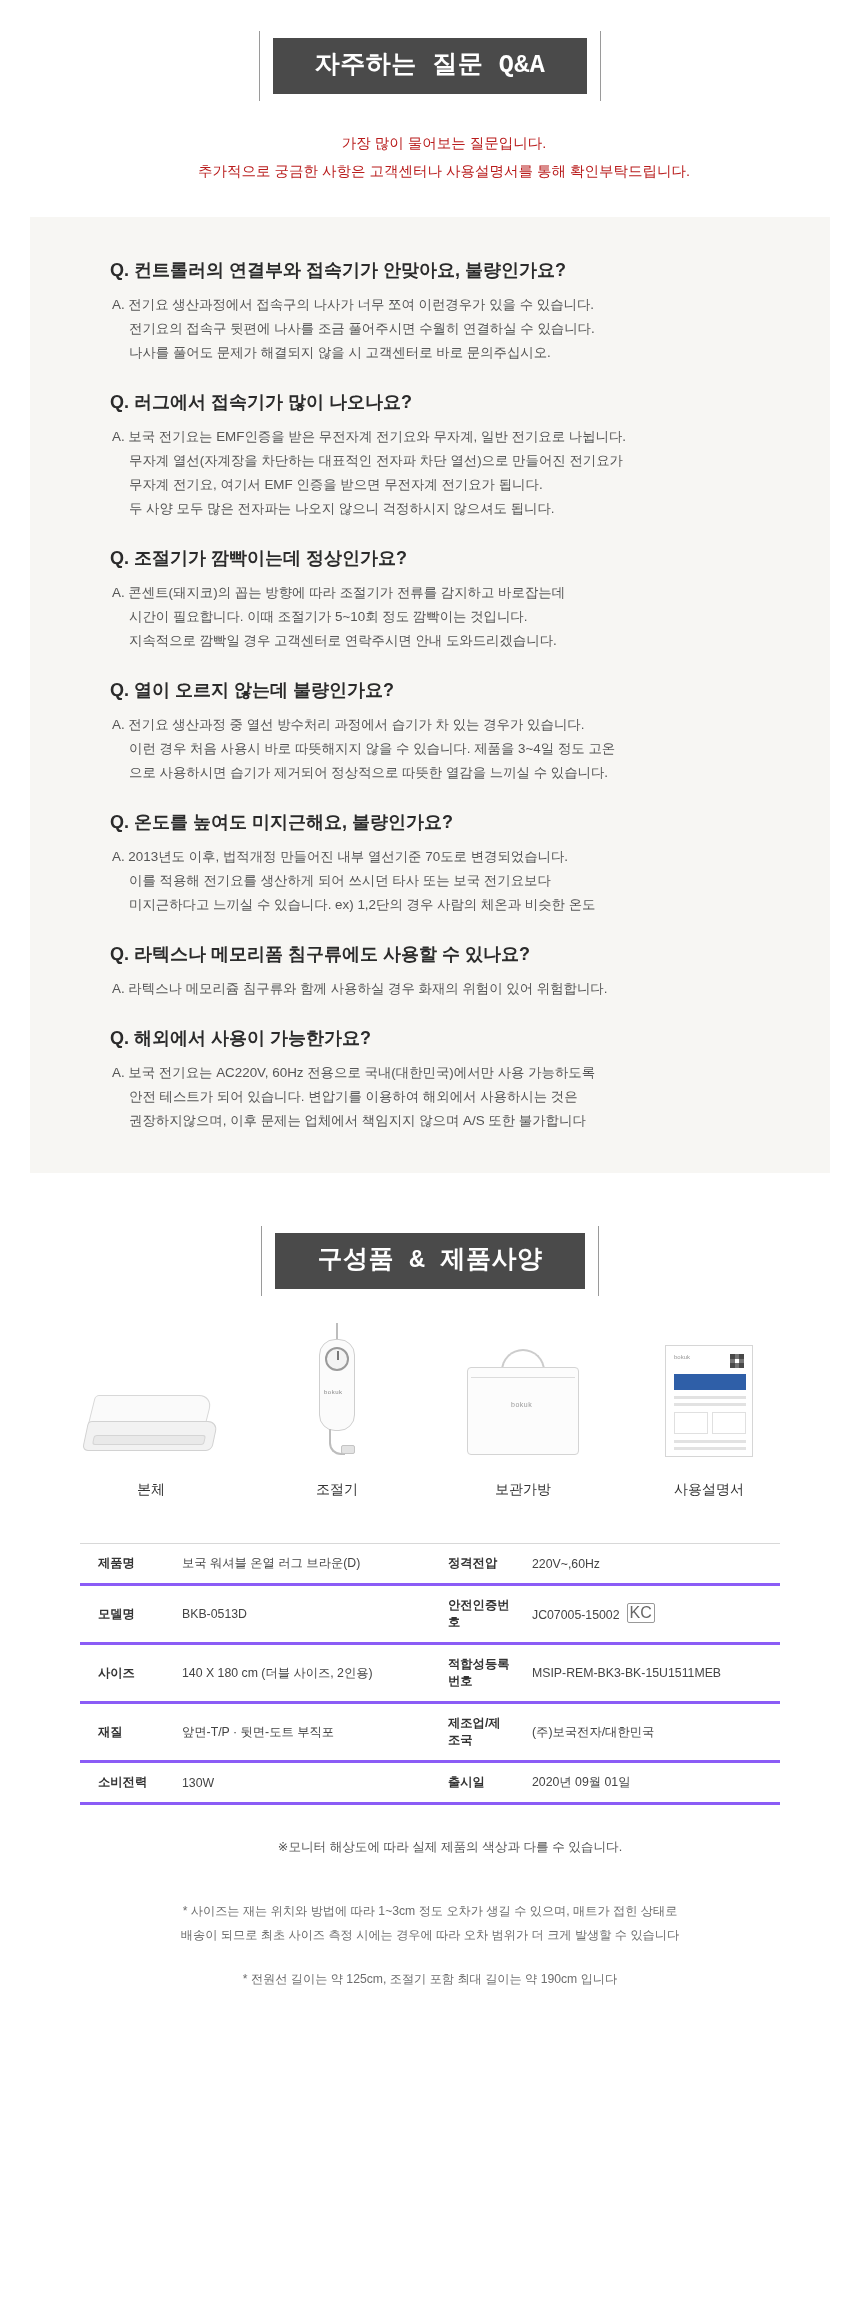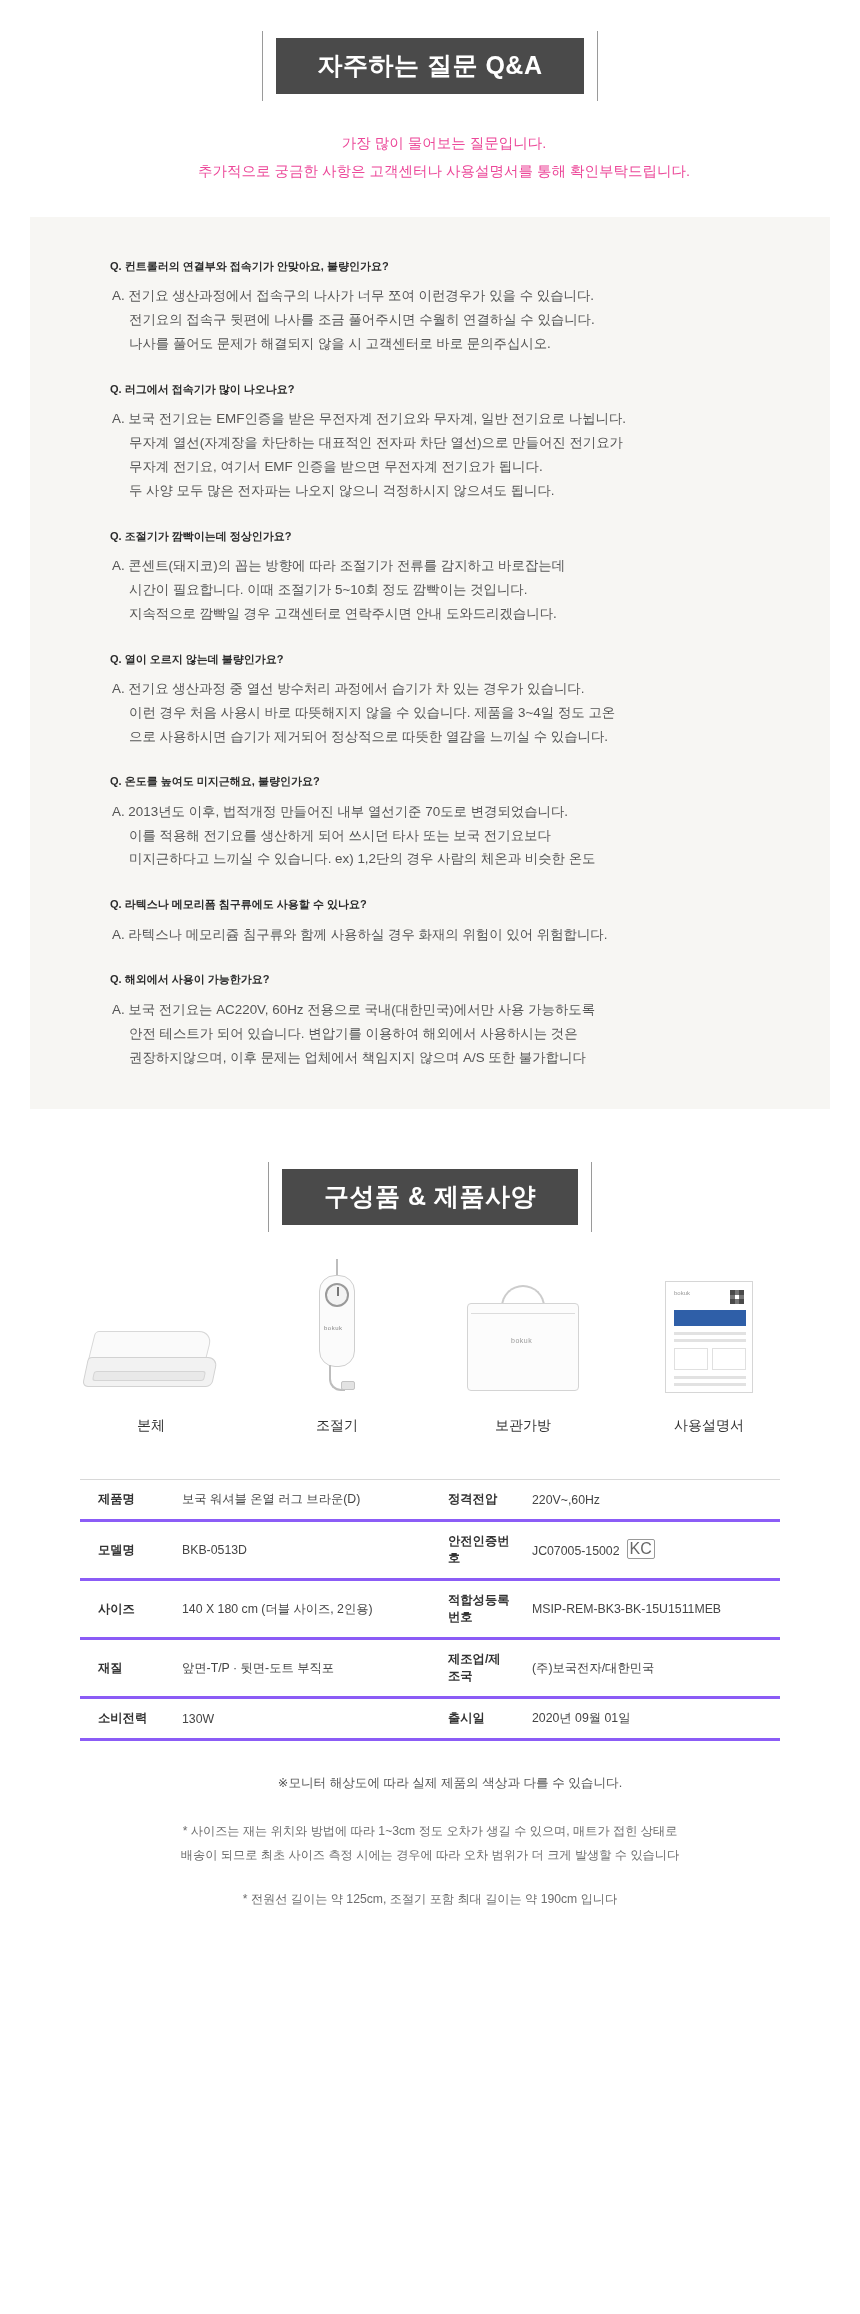--- a/index.html
+++ b/index.html
@@ -27,58 +27,59 @@
   .ribbon {
     position: relative;
     background: #4a4a4a;
     color: #ffffff;
     font-size: 25px;
     font-weight: bold;
     letter-spacing: 0.5px;
     padding: 15px 42px 16px 42px;
     text-align: center;
     line-height: 1;
+    font-family: Liberation Mono, monospace;
   }
   .ribbon::before, .ribbon::after {
     content: "";
     position: absolute;
     top: -7px;
     width: 7px;
     height: calc(100% + 14px);
     border: 1px solid #8a8a8a;
     border-top: none;
     border-bottom: none;
   }
   .ribbon::before { left: -14px; border-right: none; border-left: 1px solid #9a9a9a; }
   .ribbon::after  { right: -14px; border-left: none; border-right: 1px solid #9a9a9a; }
 
   
   .intro {
     text-align: center;
     margin-top: 36px;
     font-size: 14.5px;
     line-height: 1.9;
-    color: #ec4899;
+    color: #b91c1c;
     padding-left: 28px;
   }
 
   
   .faq-panel {
     margin: 32px 30px 0 30px;
     background: #f7f6f3;
     padding: 42px 0 40px 0;
   }
   .faq-list {
     margin: 0 auto;
     width: 640px;
   }
   .faq-item { margin-bottom: 26px; }
   .faq-item:last-child { margin-bottom: 0; }
   .faq-q {
-    font-size: 11px;
+    font-size: 18px;
     font-weight: bold;
     color: #2b2b2b;
     margin: 0 0 11px 0;
     line-height: 1.3;
   }
   .faq-a {
     font-size: 13.4px;
     color: #555555;
     line-height: 1.78;
     margin: 0;
@@ -318,21 +319,21 @@
 
   
   .notes {
     text-align: center;
     margin-top: 34px;
     color: #666666;
   }
   .note-main {
     font-size: 12.6px;
     color: #555555;
-    margin-bottom: 28px;
+    margin-bottom: 44px;
     padding-left: 40px;
   }
   .note-sub {
     font-size: 12.2px;
     line-height: 1.95;
     color: #6d6d6d;
     padding: 0 80px;
   }
   .note-gap { margin-top: 20px; }
 </style>

